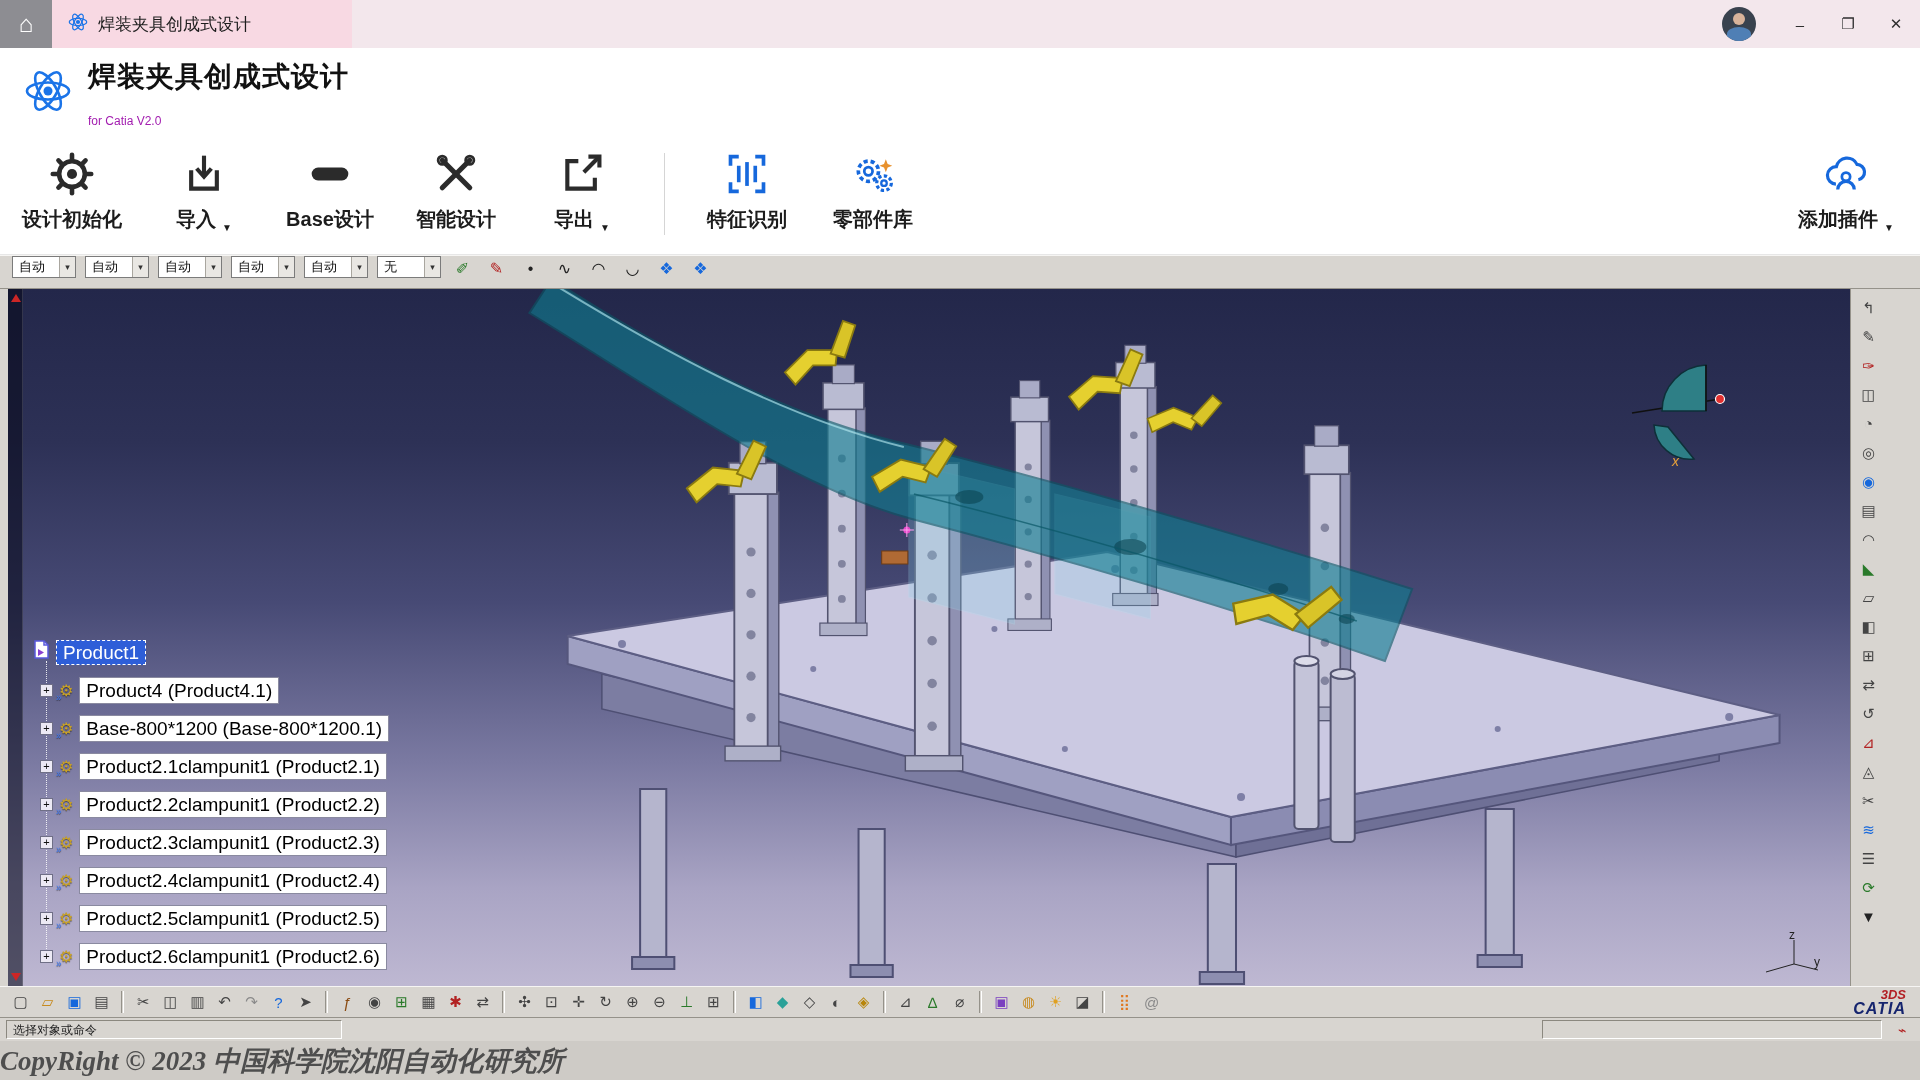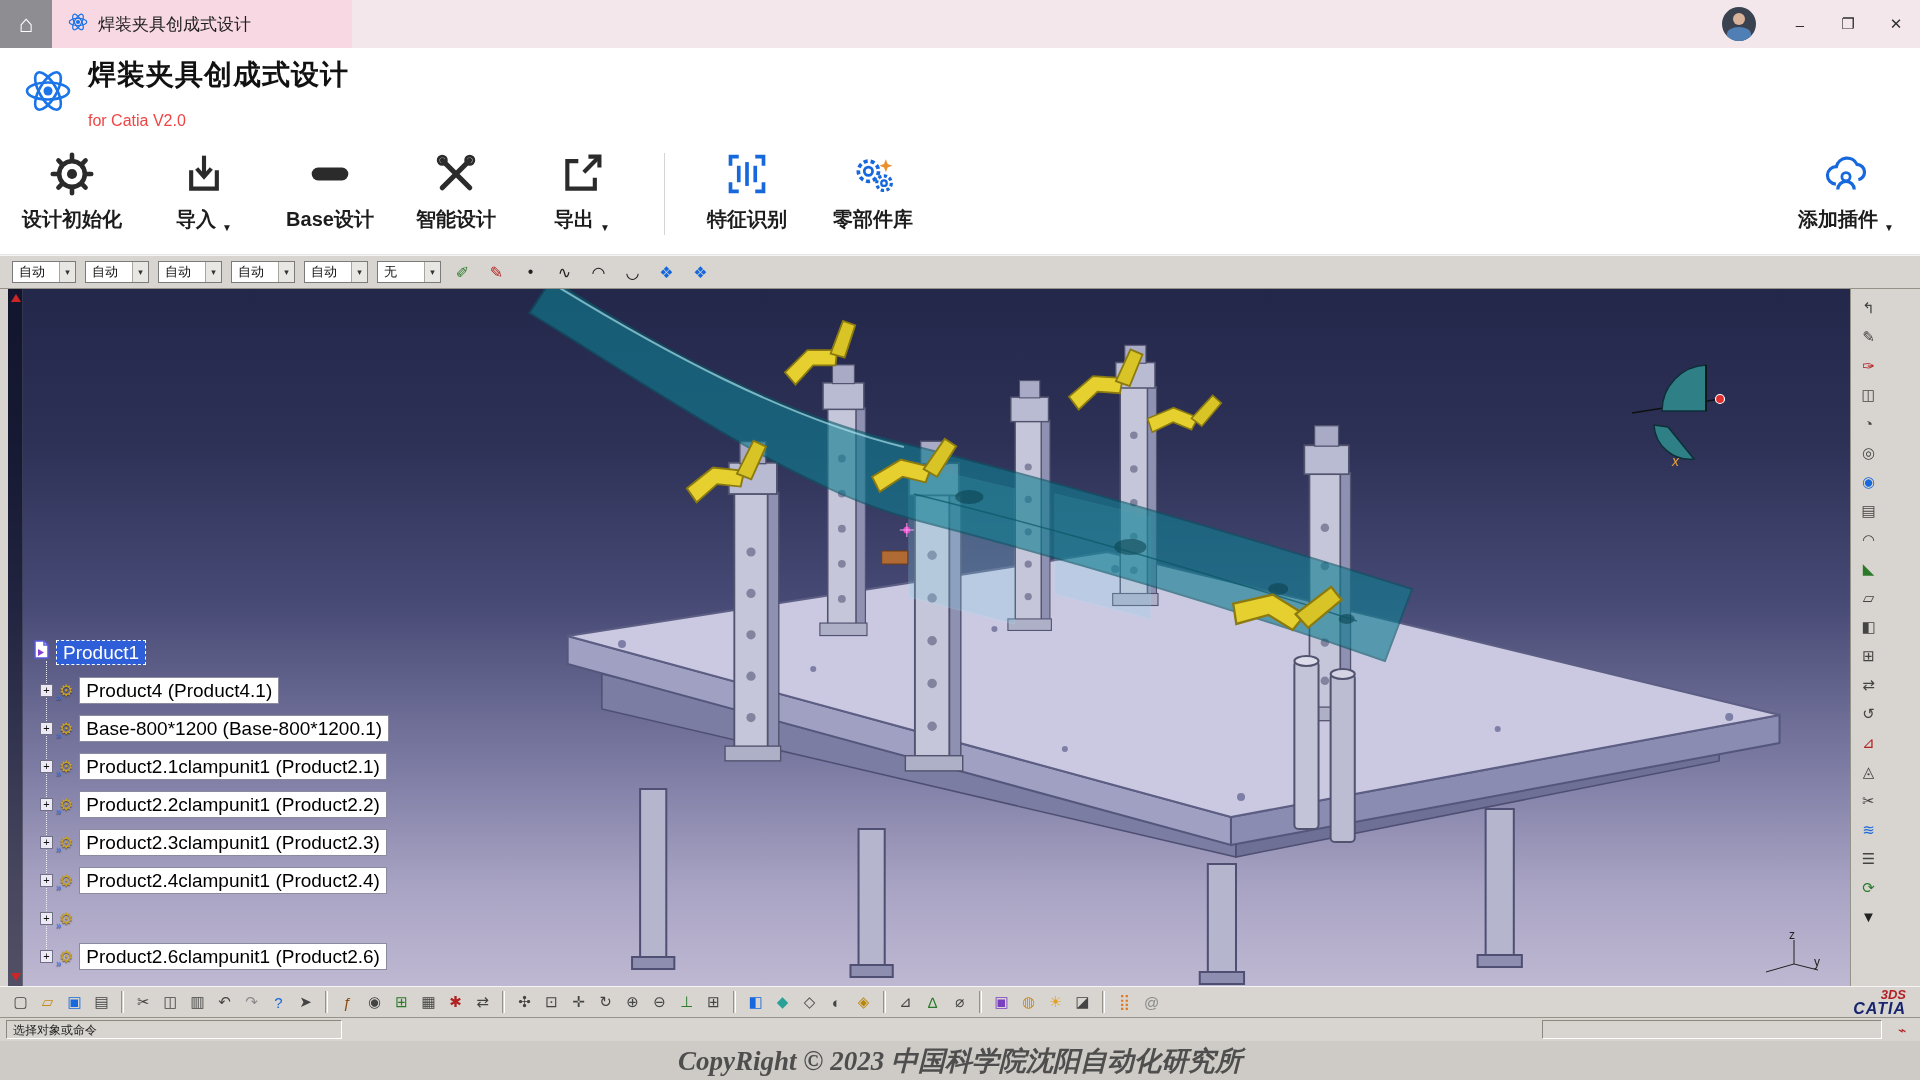--- a/index.html
+++ b/index.html
@@ -11,31 +11,31 @@
 .tab{width:300px;background:#f8d9e3;display:flex;align-items:center;gap:10px;padding:0 16px;font-size:17px;color:#1d1d1d;cursor:pointer}
 .tab-title{white-space:nowrap}
 .titlebar-spacer{flex:1}
 .avatar{width:34px;height:34px;border-radius:50%;background:#39424e;align-self:center;margin-right:20px;position:relative;overflow:hidden;cursor:pointer}
 .av-head{position:absolute;left:11px;top:6px;width:12px;height:12px;border-radius:50%;background:#d8b39a}
 .av-body{position:absolute;left:5px;top:20px;width:24px;height:14px;border-radius:50% 50% 0 0;background:#4f7fb5}
 .win-btn{width:48px;display:flex;align-items:center;justify-content:center;font-size:15px;color:#2e2e2e;cursor:pointer}
 
 .appheader{height:89px;background:#fff;display:flex;align-items:center;padding-left:24px;gap:16px;flex:none}
 .apptitle{font-size:28px;font-weight:800;color:#111;letter-spacing:1px}
-.appsub{font-size:16px;color:#ef4444;margin-top:18px}
+.appsub{font-size:12px;color:#a21caf;margin-top:18px}
 
 .ribbon{height:118px;background:#fff;display:flex;align-items:flex-start;padding:14px 26px 0 22px;gap:38px;flex:none;border-bottom:1px solid #e7e7e7}
 .ribbon-item{display:flex;flex-direction:column;align-items:center;gap:9px;cursor:pointer;min-width:88px}
 .ribbon-icon{height:46px;display:flex;align-items:center}
 .ribbon-label{font-size:20px;font-weight:700;color:#1c1c1c;white-space:nowrap;display:flex;align-items:flex-end;gap:6px}
 .caret{font-size:10px;color:#1c1c1c}
 .ribbon-divider{width:1px;background:#d5d5d5;height:82px;margin-top:2px}
 .ribbon-last{margin-left:auto}
 
-.toolbar2{height:34px;background:#d8d5d0;border-top:1px solid #f6f5f3;border-bottom:1px solid #95928a;display:flex;align-items:center;padding:0 12px;gap:9px;flex:none}
+.toolbar2{height:34px;background:#d8d5d0;border-top:1px solid #f6f5f3;border-bottom:1px solid #95928a;display:flex;align-items:flex-start;padding:0 12px;gap:9px;flex:none}
 .t2-select{height:22px;min-width:64px;background:#fff;border:1px solid #7b7b7b;display:flex;align-items:center;justify-content:space-between;font-size:13px;color:#111;padding-left:6px;cursor:pointer}
 .t2-arrow{width:16px;height:20px;background:#e9e7e3;border-left:1px solid #a9a69f;display:flex;align-items:center;justify-content:center;font-size:9px;color:#333;margin-left:4px}
 .t2-icon{width:25px;height:25px;display:flex;align-items:center;justify-content:center;font-size:16px;cursor:pointer}
 
 .main{flex:1;display:flex;min-height:0}
 .left-frame{width:8px;background:#d8d5d0}
 .viewport{flex:1;position:relative;overflow:hidden;background:linear-gradient(180deg,#23274a 0%,#2d3156 22%,#474a75 45%,#7b7aa2 68%,#a9a4c4 86%,#beb8d2 100%)}
 .model-svg,.compass-svg,.axis-svg{position:absolute}
 .model-svg{inset:0;width:100%;height:100%}
 .compass-svg{top:72px;right:92px;cursor:pointer}
@@ -64,21 +64,21 @@
 .bt-sep{width:3px;height:22px;border-left:1px solid #95928a;border-right:1px solid #fff;margin:0 5px}
 .catia-logo{margin-left:auto;display:flex;flex-direction:column;align-items:flex-end;line-height:1;padding-right:6px;cursor:default}
 .catia-3ds{color:#b21f24;font-weight:bold;font-style:italic;font-size:13px}
 .catia-name{color:#16256e;font-weight:bold;font-style:italic;font-size:16px;letter-spacing:1px}
 
 .statusbar{height:24px;background:#d8d5d0;display:flex;align-items:center;gap:8px;padding:0 6px;border-top:1px solid #95928a;flex:none}
 .status-msg{width:336px;height:19px;border:1px solid;border-color:#8b887f #ffffff #ffffff #8b887f;font-size:12px;color:#222;padding:1px 6px;white-space:nowrap;overflow:hidden}
 .status-input{margin-left:auto;width:340px;height:19px;border:1px solid;border-color:#8b887f #ffffff #ffffff #8b887f;background:#d8d5d0;cursor:text}
 .status-icon{width:24px;text-align:center;color:#b22222;font-size:14px}
 
-.copyrightbar{height:39px;background:#cecbc6;display:flex;align-items:center;justify-content:center;font-family:"Liberation Serif","DejaVu Serif",serif;font-style:italic;font-weight:700;font-size:27px;color:#4e4e4e;flex:none}
+.copyrightbar{height:39px;background:#cecbc6;display:flex;align-items:center;justify-content:flex-start;font-family:"Liberation Serif","DejaVu Serif",serif;font-style:italic;font-weight:700;font-size:27px;color:#4e4e4e;flex:none}
 </style>
 </head>
 <body>
 
 <div class="app">
 
   <div class="titlebar">
     <div class="home-btn">
         <span>⌂</span>
       </div>
@@ -419,20 +419,21 @@
             <span class="tree-label">Product2.3clampunit1 (Product2.3)</span>
           </div>
           <div class="tree-row">
             <span class="plus-box">+</span>
             <span class="gear-ico">⚙</span>
             <span class="tree-label">Product2.4clampunit1 (Product2.4)</span>
           </div>
           <div class="tree-row">
             <span class="plus-box">+</span>
             <span class="gear-ico">⚙</span>
+            <span class="tree-label">Product2.5clampunit1 (Product2.5)</span>
           </div>
           <div class="tree-row">
             <span class="plus-box">+</span>
             <span class="gear-ico">⚙</span>
             <span class="tree-label">Product2.6clampunit1 (Product2.6)</span>
           </div>
         </div>
     </div>
 
     <div class="right-toolbar">

